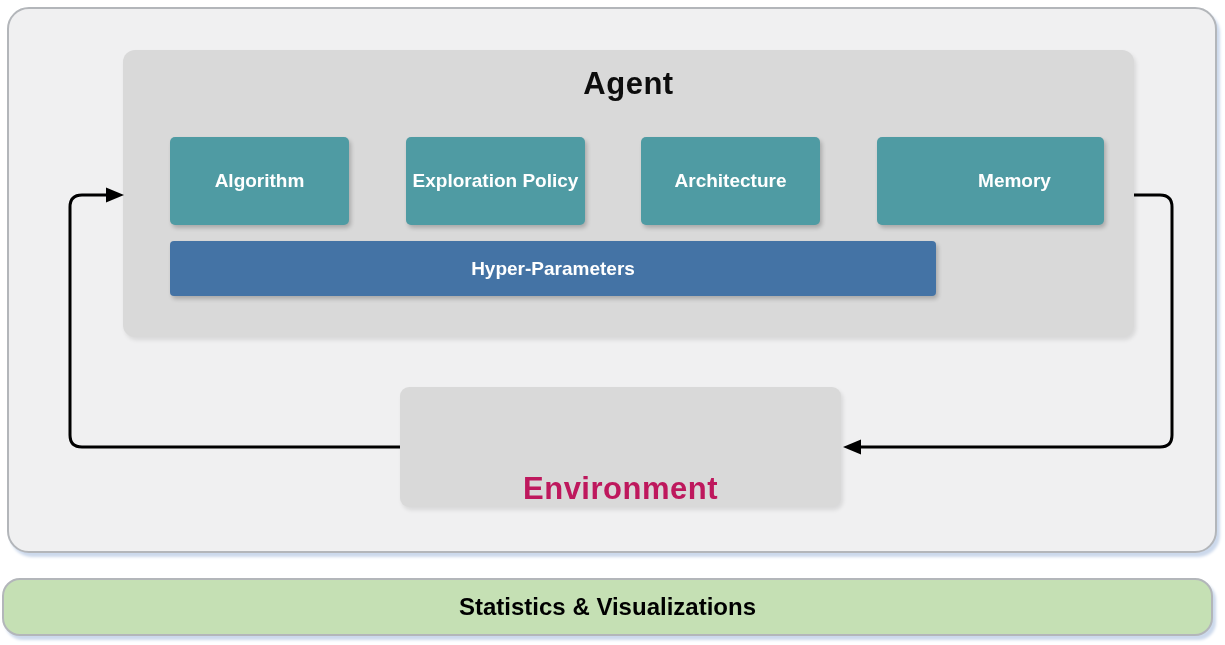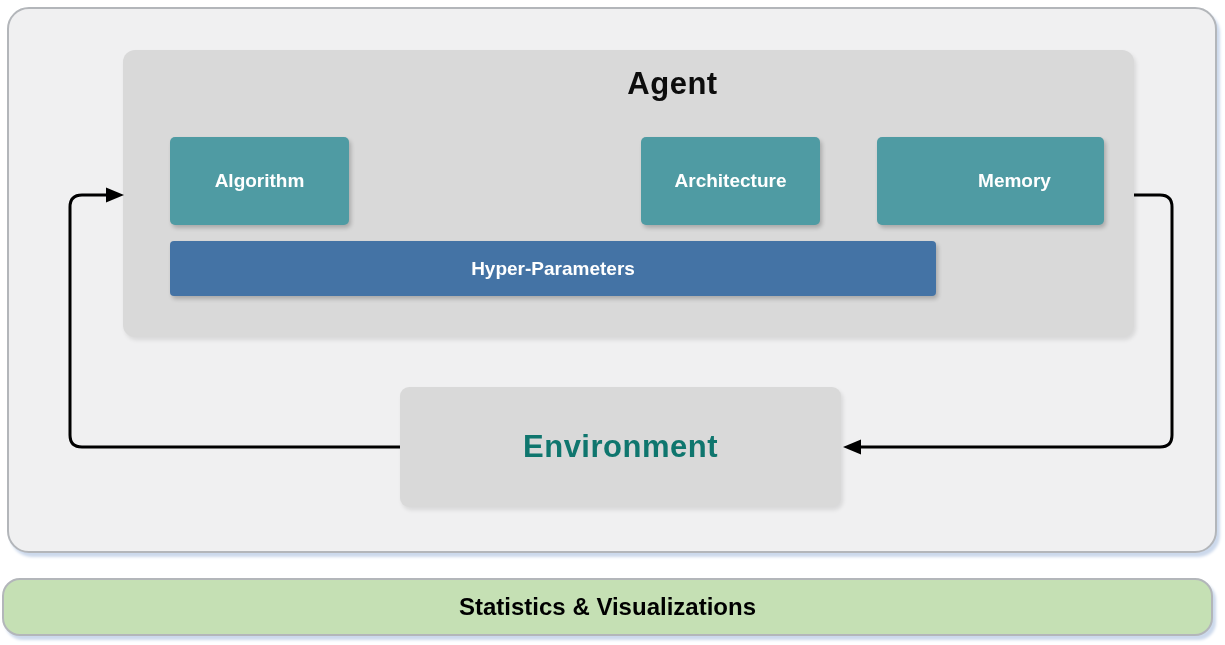--- a/index.html
+++ b/index.html
@@ -21,21 +21,20 @@
   .agent{
     position:absolute;left:114px;top:41px;width:1011px;height:287px;
     background:var(--panel-gray,#d9d9d9);
     border-radius:12px;
     box-shadow:2px 3px 4px rgba(0,0,0,0.10);
   }
   .agent-title{
     position:absolute;left:0;top:16px;width:100%;
     text-align:center;font-size:31px;font-weight:700;color:#0d0d0d;
     letter-spacing:0.5px;
-    padding-left:44px;
   }
   .module{
     position:absolute;top:87px;width:179px;height:88px;
     background:var(--module-teal,#4f9ba3);
     border-radius:5px;
     box-shadow:2px 3px 4px rgba(0,0,0,0.22);
     display:flex;align-items:center;justify-content:center;
     color:#ffffff;font-size:19px;font-weight:700;
   }
   .m1{left:47px;} .m2{left:283px;} .m3{left:518px;} .m4{left:754px;padding-left:48px;}
@@ -46,22 +45,22 @@
     box-shadow:2px 3px 4px rgba(0,0,0,0.22);
     display:flex;align-items:center;justify-content:center;
     color:#ffffff;font-size:19px;font-weight:700;
   }
   
   .environment{
     position:absolute;left:391px;top:378px;width:441px;height:120px;
     background:var(--panel-gray,#d9d9d9);
     border-radius:9px;
     box-shadow:2px 3px 4px rgba(0,0,0,0.10);
-    display:flex;align-items:center;justify-content:center;
-    font-size:31px;font-weight:700;color:#0f766e;
+    display:flex;align-items:flex-end;justify-content:center;
+    font-size:31px;font-weight:700;color:#be185d;
     letter-spacing:0.5px;
   }
   
   .arrows{
     position:absolute;left:0;top:0;width:1225px;height:645px;
     pointer-events:none;z-index:5;
   }
   .arrows path{fill:none;stroke:var(--arrow-black,#000);stroke-width:3;}
   .arrows polygon{fill:var(--arrow-black,#000);stroke:none;}
   
@@ -79,20 +78,21 @@
 </head>
 <body>
 
 <div class="canvas">
 
   <div class="outer">
 
     <div class="agent">
       <div class="agent-title">Agent</div>
       <div class="module m1">Algorithm</div>
+      <div class="module m2">Exploration Policy</div>
       <div class="module m3">Architecture</div>
       <div class="module m4">Memory</div>
       <div class="hyper">Hyper-Parameters</div>
     </div>
 
     <div class="environment">
       <span>Environment</span>
     </div>
 
   </div>

